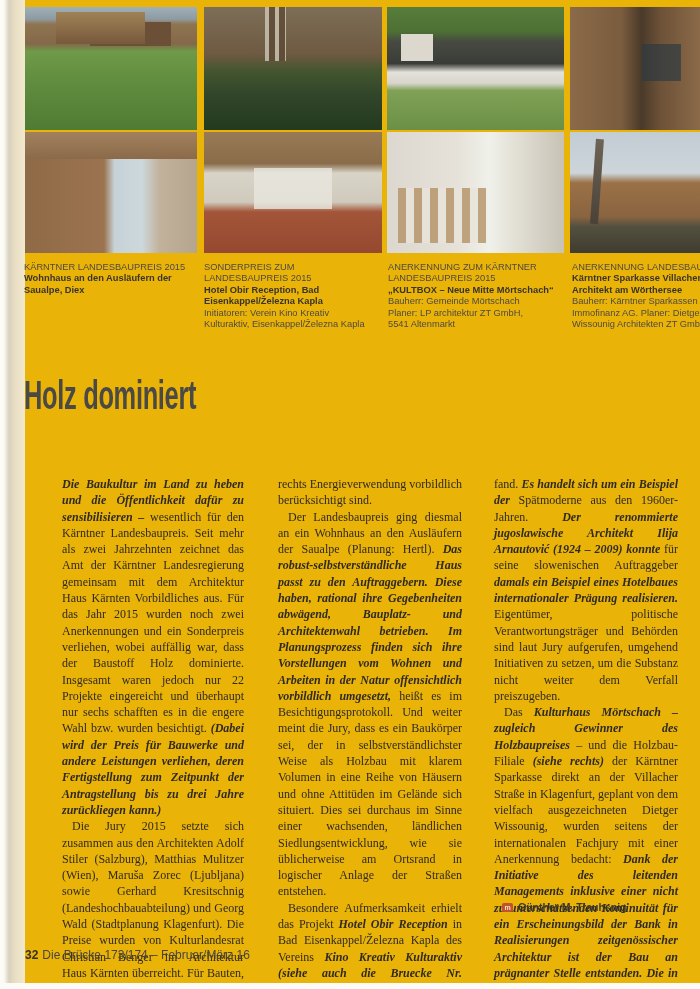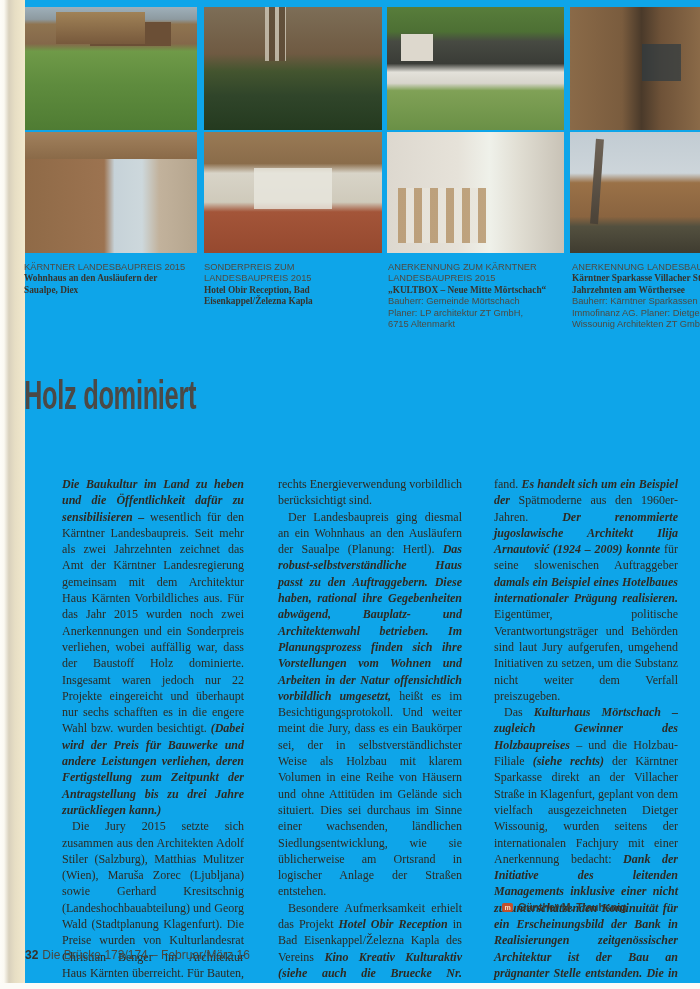--- a/index.html
+++ b/index.html
@@ -1,16 +1,16 @@
 <!DOCTYPE html>
 <html><head>
 <meta charset="utf-8">
 <style>
   html,body{margin:0;padding:0;background:#f2e9cd;}
-  .page{position:relative;width:700px;height:989px;background:#0ea5e9;overflow:hidden;
+  .page{position:relative;width:700px;height:989px;background:#eab308;overflow:hidden;
         font-family:"Liberation Sans", sans-serif;color:#2f2a22;}
   
   .scan-edge-left{position:absolute;left:0;top:0;width:25px;height:100%;
      background:linear-gradient(to right,#fdfcf8 0px,#fbf9f2 4px,#d9d1bd 9px,#e7dec4 15px,#f2e9cd 25px);}
   .scan-edge-bottom{position:absolute;left:0;bottom:0;width:100%;height:6px;background:#fcfbf7;}
 
   
   .photo{position:absolute;overflow:hidden;}
   .ph-c1{left:25px;width:172px}.ph-c2{left:204px;width:178px}
   .ph-c3{left:387px;width:177px}.ph-c4{left:570px;width:130px}
@@ -35,21 +35,21 @@
      background:repeating-linear-gradient(to right,#b08c5e 0 8px,#e8e4da 8px 16px);opacity:.75;}
   .p8{background:linear-gradient(to bottom,#c2ccd3 0%,#cdd5da 34%,#9a7147 42%,#8a6440 70%,#53503f 78%,#3f3c30 100%);}
   .p8::after{content:"";position:absolute;left:18%;top:6%;width:6%;height:70%;
      background:linear-gradient(to bottom,#6e6357,#4a4237);transform:rotate(4deg);}
 
   
   .caption{position:absolute;top:262px;font-size:9.3px;line-height:11.4px;color:#4e4a42;}
   .cap-1{left:24px;width:172px}.cap-2{left:204px;width:180px}
   .cap-3{left:388px;width:178px}.cap-4{left:572px;width:128px}
   .cap-line{white-space:nowrap;}
-  .cap-title{font-weight:bold;color:#38342d;font-family:Liberation Serif, serif;}
+  .cap-title{font-weight:bold;color:#38342d;}
   .cap-award,.cap-details{font-weight:normal;}
 
   
   .headline{position:absolute;left:24px;top:372px;margin:0;font-size:41px;font-weight:bold;
      color:#4b4946;letter-spacing:-0.5px;transform:scaleX(0.62);transform-origin:left top;white-space:nowrap;}
   .subtitle{position:absolute;left:24px;top:423px;margin:0;font-size:14.5px;font-weight:normal;
      color:#3d3a35;letter-spacing:0.2px;white-space:nowrap;}
 
   
   .col{position:absolute;top:476px;font-family:"Liberation Serif", serif;font-size:12px;
@@ -96,42 +96,46 @@
     </div>
   <div class="caption cap-2">
       <div class="cap-award">
         <div class="cap-line">SONDERPREIS ZUM</div>
         <div class="cap-line">LANDESBAUPREIS 2015</div>
       </div>
       <div class="cap-title">
         <div class="cap-line">Hotel Obir Reception, Bad</div>
         <div class="cap-line">Eisenkappel/Železna Kapla</div>
       </div>
+      <div class="cap-details">
+        <div class="cap-line">Initiatoren: Verein Kino Kreativ</div>
+        <div class="cap-line">Kulturaktiv, Eisenkappel/Železna Kapla</div>
+      </div>
     </div>
   <div class="caption cap-3">
       <div class="cap-award">
         <div class="cap-line">ANERKENNUNG ZUM KÄRNTNER</div>
         <div class="cap-line">LANDESBAUPREIS 2015</div>
       </div>
       <div class="cap-title">
         <div class="cap-line">„KULTBOX – Neue Mitte Mörtschach“</div>
       </div>
       <div class="cap-details">
         <div class="cap-line">Bauherr: Gemeinde Mörtschach</div>
         <div class="cap-line">Planer: LP architektur ZT GmbH,</div>
-        <div class="cap-line">6715 Altenmarkt</div>
+        <div class="cap-line">5541 Altenmarkt</div>
       </div>
     </div>
   <div class="caption cap-4">
       <div class="cap-award">
         <div class="cap-line">ANERKENNUNG LANDESBAUPREIS</div>
       </div>
       <div class="cap-title">
         <div class="cap-line">Kärntner Sparkasse Villacher Straße</div>
-        <div class="cap-line">Jahrzehnten am Wörthersee</div>
+        <div class="cap-line">Architekt am Wörthersee</div>
       </div>
       <div class="cap-details">
         <div class="cap-line">Bauherr: Kärntner Sparkassen AG</div>
         <div class="cap-line">Immofinanz AG. Planer: Dietger</div>
         <div class="cap-line">Wissounig Architekten ZT GmbH</div>
       </div>
     </div>
 
   <h1 class="headline">Holz dominiert</h1>
 

